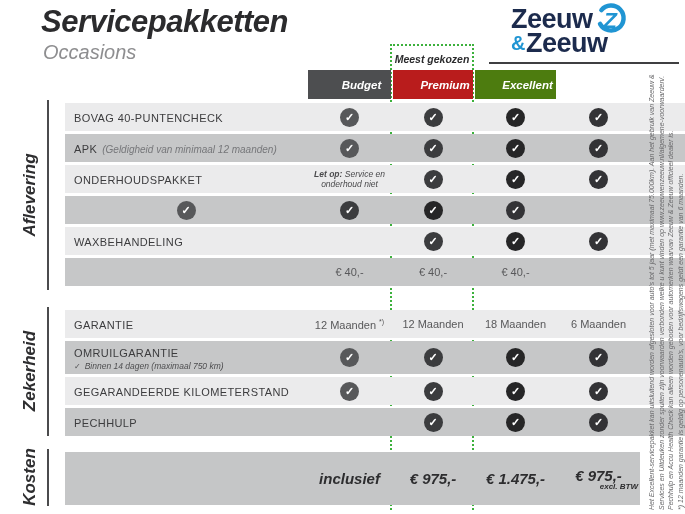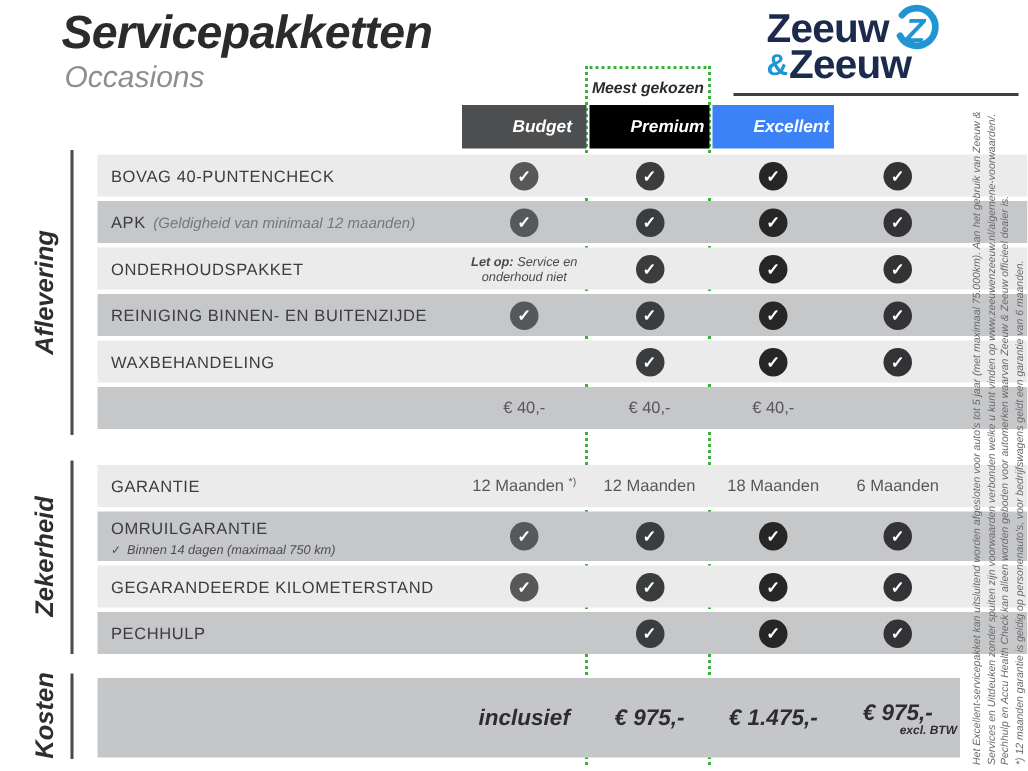--- a/index.html
+++ b/index.html
@@ -99,22 +99,22 @@
   </div>
   <div class="logo-rule"></div>
 
   <div class="vgreen" id="gl-left" style="border-left-color: rgb(60, 177, 60);"></div>
   <div class="vgreen" id="gl-right" style="border-left-color: rgb(60, 177, 60);"></div>
   <div class="badge" style="border-top-color: rgb(60, 177, 60);">Meest gekozen</div>
 
   <div id="header-row" class="grid">
       <div></div>
       <div class="hcell" style="background: rgb(77, 78, 80);">Budget</div>
-      <div class="hcell" style="background: #000000;">Premium</div>
-      <div class="hcell" style="background: #3b82f6;">Excellent</div>
+      <div class="hcell" style="background: #b91c1c;">Premium</div>
+      <div class="hcell" style="background: #4d7c0f;">Excellent</div>
     </div>
 
   <div class="rail-line" id="rail1-line"></div>
   <div class="rail-label" id="rail1-label">Aflevering</div>
   <div class="rail-line" id="rail2-line"></div>
   <div class="rail-label" id="rail2-label">Zekerheid</div>
   <div class="rail-line" id="rail3-line"></div>
   <div class="rail-label" id="rail3-label">Kosten</div>
 
   <div id="rows-0" class="rows">
@@ -157,21 +157,20 @@
           <span class="check" style="background: rgb(59, 60, 62);">✓</span>
         </div>
         <div class="ccell">
           <span class="check" style="background: rgb(38, 38, 39);">✓</span>
         </div>
         <div class="ccell">
           <span class="check" style="background: rgb(51, 51, 54);">✓</span>
         </div>
       </div>
       <div class="trow grid dark">
-        <div class="lcell"><span class="rlabel">REINIGING BINNEN- EN BUITENZIJDE</span></div>
         <div class="ccell">
           <span class="check" style="background: rgb(87, 88, 90);">✓</span>
         </div>
         <div class="ccell">
           <span class="check" style="background: rgb(59, 60, 62);">✓</span>
         </div>
         <div class="ccell">
           <span class="check" style="background: rgb(38, 38, 39);">✓</span>
         </div>
         <div class="ccell">

